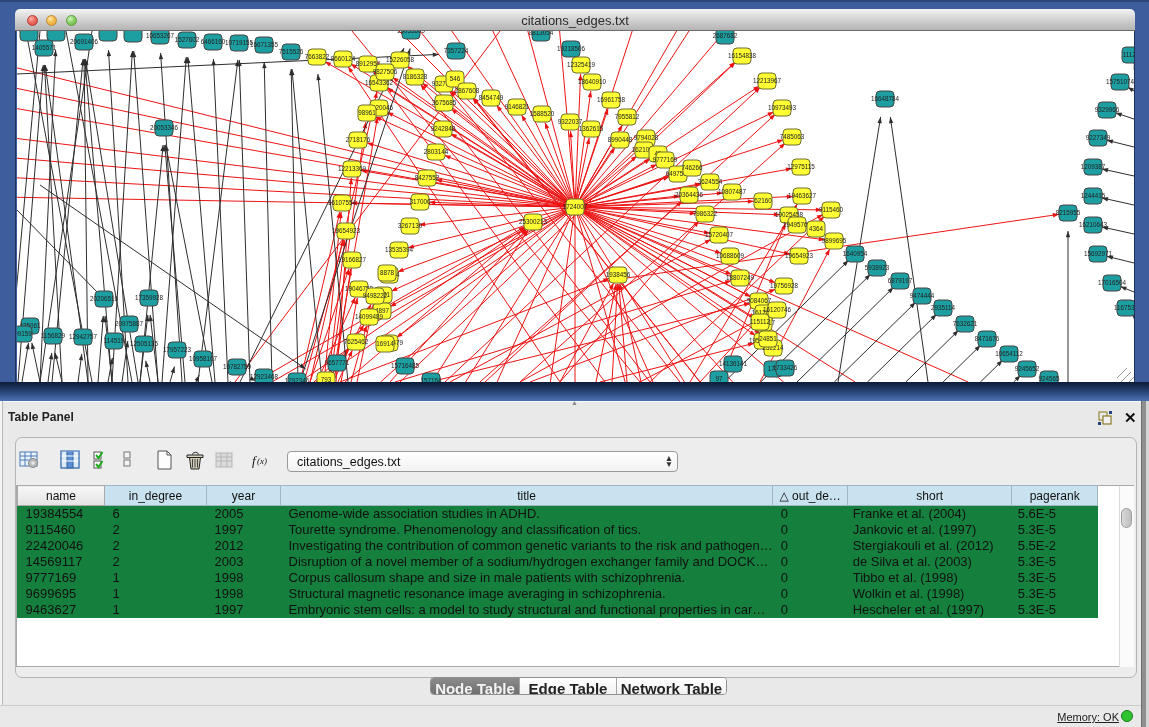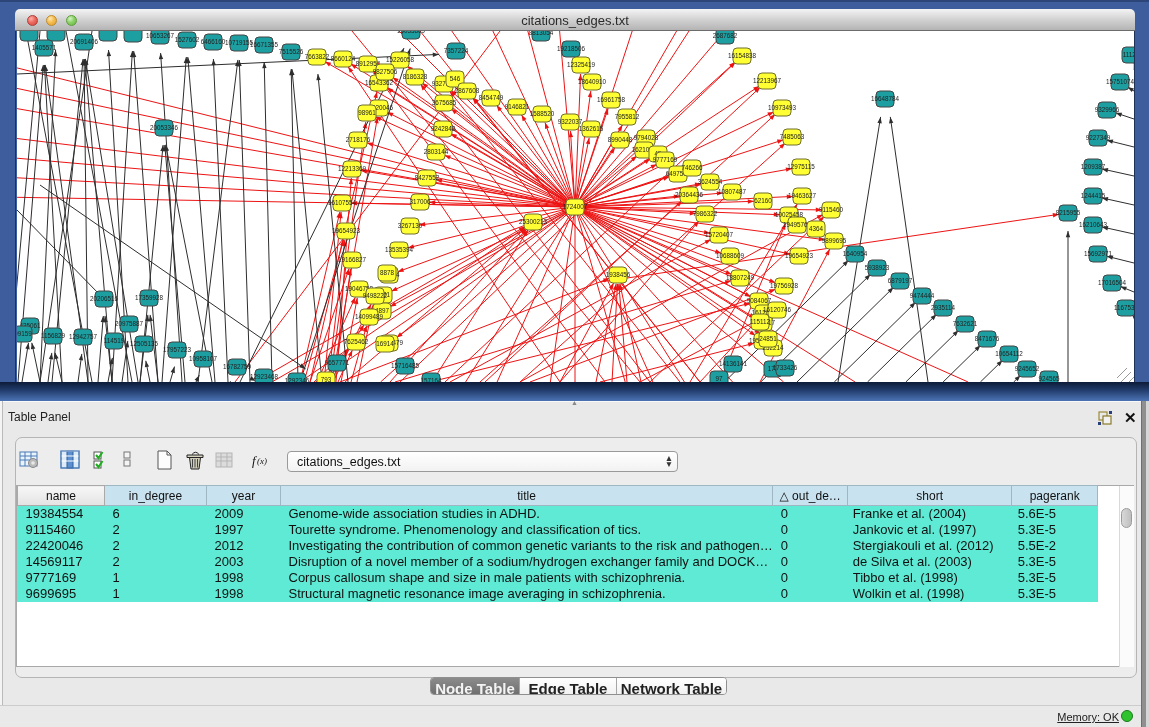--- a/index.html
+++ b/index.html
@@ -11,28 +11,28 @@
 .tl.r { left:12px; background:radial-gradient(circle at 35% 30%, #ffb0a8, #ec6b60 45%, #d5443c); border:0.5px solid #b03d36;}
 .tl.y { left:31px; background:radial-gradient(circle at 35% 30%, #ffe9b0, #f6bd4f 45%, #df9b33); border:0.5px solid #bd8b2c;}
 .tl.g { left:51px; background:radial-gradient(circle at 35% 30%, #d2f5c3, #8dd168 45%, #67b43e); border:0.5px solid #5e9e3c;}
 .title { position:absolute; top:4px; left:0; width:100%; text-align:center; font-size:13px; color:#2b2b2b; }
 .canvas { position:absolute; left:2px; top:22px; width:1117px; height:351px; background:#fff; overflow:hidden; }
 .navy { position:absolute; left:0; top:382px; width:1149px; height:19px; background:linear-gradient(#0d1b38,#203a68 40%,#4c72b4); }
 .panel { position:absolute; left:0; top:401px; width:1149px; height:326px; background:#e9e9e9; border-top:1px solid #f8f8f8; }
 .leftstrip { position:absolute; left:0; top:401px; width:3px; height:326px; background:#f4f4f4; border-right:1px solid #b9b9b9; }
 .rightstrip { position:absolute; left:1141px; top:401px; width:5px; height:326px; background:#8f8f8f; border-left:1px solid #6f6f6f;}
 .rightstrip2 { position:absolute; left:1146px; top:401px; width:3px; height:326px; background:#d6d6d6; }
-.ptitle { position:absolute; left:8px; top:410px; font-size:12px; color:#222; }
+.ptitle { position:absolute; left:8px; top:410px; font-size:12px; color:#222;font-weight:bold; }
 .grip { position:absolute; left:571px; top:399px; font-size:7px; color:#888; }
 .pbox { position:absolute; left:15px; top:437px; width:1122px; height:241px; background:#ededed;
   border:1px solid #b5b5b5; border-radius:7px; }
 .combo { position:absolute; left:287px; top:451px; width:391px; height:21px; background:linear-gradient(#ffffff,#f2f2f2);
   border:1px solid #9a9a9a; border-radius:4px; font-size:12.5px; color:#111; padding:3px 0 0 9px; }
 .stepper { position:absolute; left:662px; top:452px; width:14px; height:19px; font-size:8.5px; color:#333; line-height:6px; text-align:center; padding-top:3px;}
-table.grid { position:absolute; left:17px; top:485px; border-collapse:collapse; table-layout:fixed; font-size:13px; color:#111; background:#5eead4; }
+table.grid { position:absolute; left:17px; top:485px; border-collapse:collapse; table-layout:fixed; font-size:13px; color:#111; background:#15803d; }
 table.grid th { background:#c9e2ef; border:1px solid #9fb6c3; border-top:1px solid #9fb6c3; font-weight:normal; font-size:12px; height:20px; padding:0; }
 table.grid th.first { background:linear-gradient(#f7f7f7,#e3e3e3); border:1px solid #a9a9a9; }
 table.grid td { height:16px; padding:0 0 0 8px; white-space:nowrap; overflow:hidden; }
 .tabs { position:absolute; left:430px; top:677px; height:18px; display:flex; font-size:15px; font-weight:bold; border:1px solid #8f8f8f; border-radius:4px; overflow:hidden; background:#fff; }
 .tab { padding-top:2px; text-align:center; color:#222; border-right:1px solid #a5a5a5; background:linear-gradient(#ffffff,#f1f1f1); }
 .tab.sel { background:linear-gradient(#8c8c8c,#6f6f6f); color:#f4f4f4; }
 .status { position:absolute; left:0px; top:705px; width:1149px; height:22px; background:#e9e9e9; border-top:1px solid #cccccc; }
 .mem { position:absolute; right:30px; top:711px; font-size:11px; color:#222;text-decoration:underline; }
 .dot { position:absolute; left:1121px; top:710px; width:12px; height:12px; border-radius:50%; background:#2fc42f; border:1px solid #1b7a1b; }
 .scroll { position:absolute; left:1119px; top:486px; width:15px; height:181px; background:#fbfbfb; border-left:1px solid #d9d9d9; }
@@ -820,21 +820,21 @@
         <th>in_degree</th>
         <th>year</th>
         <th>title</th>
         <th>△ out_de…</th>
         <th>short</th>
         <th>pagerank</th>
       </tr>
       <tr>
         <td>19384554</td>
         <td>6</td>
-        <td>2009</td>
+        <td>2005</td>
         <td>Genome‑wide association studies in ADHD.</td>
         <td>0</td>
         <td style="padding-left:5px">Franke et al. (2004)</td>
         <td style="padding-left:6px">5.6E‑5</td>
       </tr>
       <tr>
         <td>9115460</td>
         <td>2</td>
         <td>1997</td>
         <td>Tourette syndrome. Phenomenology and classification of tics.</td>
@@ -871,20 +871,29 @@
       </tr>
       <tr>
         <td>9699695</td>
         <td>1</td>
         <td>1998</td>
         <td>Structural magnetic resonance image averaging in schizophrenia.</td>
         <td>0</td>
         <td style="padding-left:5px">Wolkin et al. (1998)</td>
         <td style="padding-left:6px">5.3E‑5</td>
       </tr>
+      <tr>
+        <td>9463627</td>
+        <td>1</td>
+        <td>1997</td>
+        <td>Embryonic stem cells: a model to study structural and functional properties in car…</td>
+        <td>0</td>
+        <td style="padding-left:5px">Hescheler et al. (1997)</td>
+        <td style="padding-left:6px">5.3E‑5</td>
+      </tr>
 </tbody>
   </table>
 <div class="scroll"></div>
 <div class="thumb"></div>
 <div class="tabs">
   <div class="tab sel" style="width:89px">Node Table</div>
     <div class="tab" style="width:97px">Edge Table</div>
     <div class="tab" style="width:109px;border-right:none">Network Table</div>
 </div>
 <div class="status"></div>

